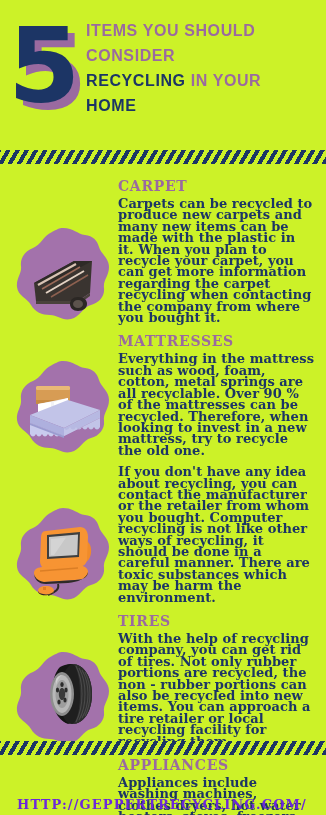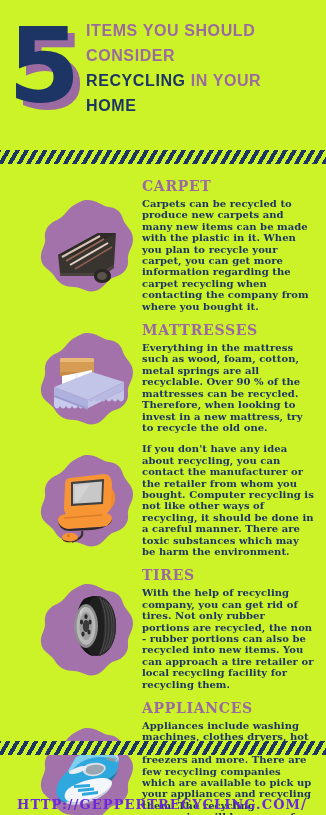--- a/index.html
+++ b/index.html
@@ -70,24 +70,23 @@
   }
   .stripe-bar.top{margin-top:0;}
   .stripe-bar.bottom{margin-bottom:0;}
 
   
   .sections{
     padding:8px 0 0 0;
   }
   .section{
     display:flex;
-    align-items:center;
+    align-items:flex-end;
     padding:2px 8px 4px 8px;
     box-sizing:border-box;
-    margin-left:24px;
   }
   .icon-col{
     width:110px;
     flex:0 0 110px;
     display:flex;
     justify-content:center;
     align-items:flex-start;
     padding-top:6px;
   }
   .blob{
@@ -105,21 +104,21 @@
     font-weight:bold;
     font-size:14px;
     line-height:17px;
     letter-spacing:0.7px;
     color:#9a6aa0;
     margin:0 0 3px 0;
   }
   .sec-body{
     font-family:"DejaVu Serif",serif;
     font-weight:bold;
-    font-size:10px;
+    font-size:13px;
     line-height:11.4px;
     color:#1c3565;
     margin:0;
     text-align:left;
     letter-spacing:0.05px;
   }
 
   
   .footer{
     position:absolute;

